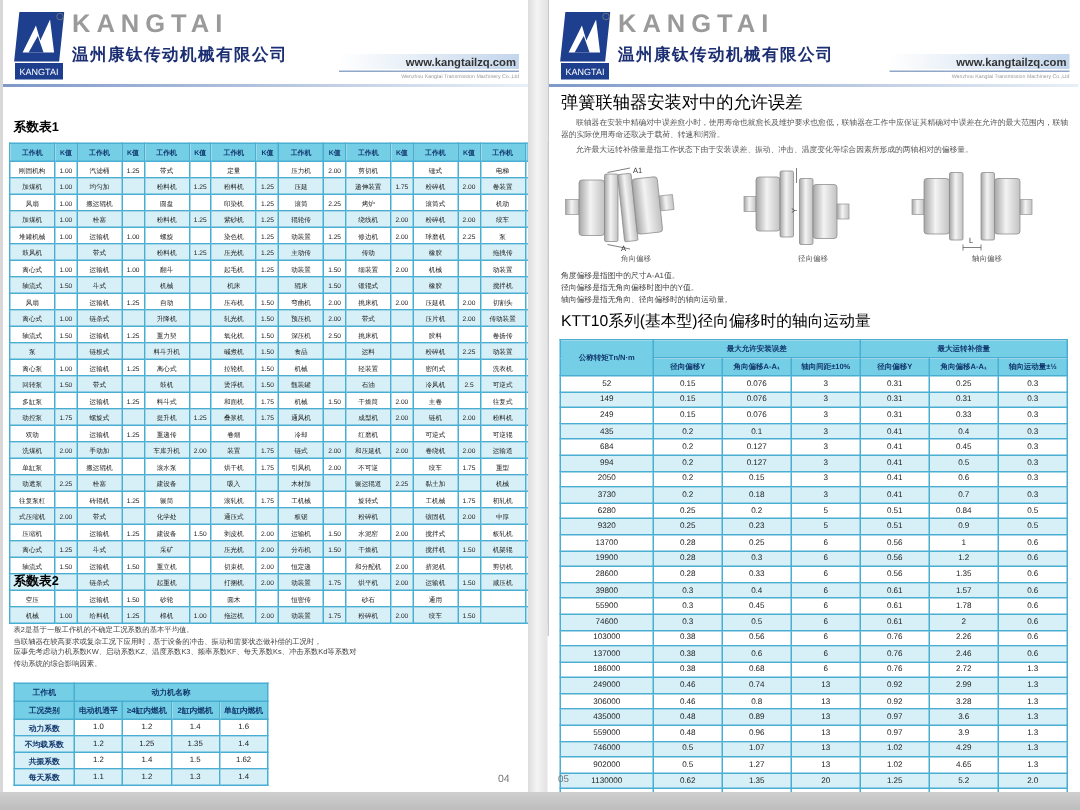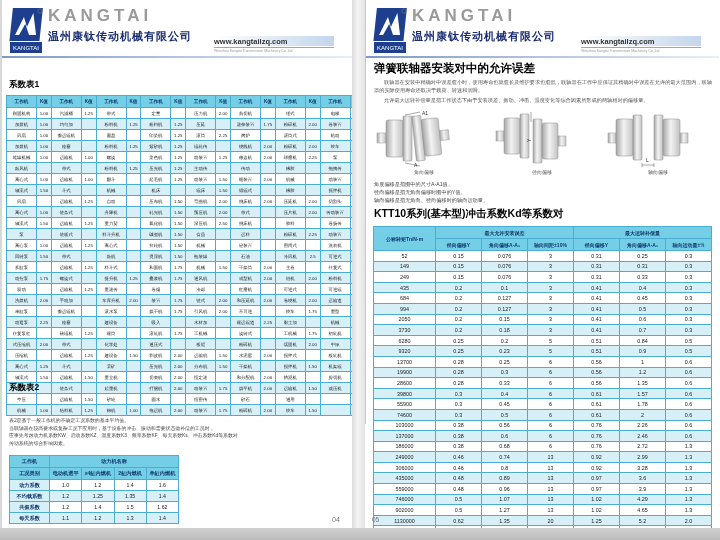--- a/index.html
+++ b/index.html
@@ -14,32 +14,32 @@
   .bottom-strip{position:absolute;left:0;top:528px;width:720px;height:12px;
           background:linear-gradient(to bottom,#cfcfcf,#bdbdbd);}
 
   
   .hdr{position:absolute;left:0;top:0;width:100%;height:60px;}
   .hdr .logo{position:absolute;left:7px;top:7px;}
   .hdr .brand{position:absolute;left:46px;top:6px;font-size:17px;font-weight:bold;
               letter-spacing:4px;color:#9a9a9a;}
   .hdr .company{position:absolute;left:46px;top:29px;font-size:11px;font-weight:bold;
               color:#1c2f73;letter-spacing:1px;white-space:nowrap;}
-  .hdr .site{position:absolute;right:18px;top:36px;width:120px;text-align:left;}
+  .hdr .site{position:absolute;right:6px;top:36px;width:120px;text-align:right;}
   .hdr .site .url{display:block;font-size:7.5px;font-weight:bold;color:#333;
               background:linear-gradient(to left,#c3d6ec,rgba(255,255,255,0));
               padding:1px 2px 0 0;}
   .hdr .site .rule{display:block;height:1px;background:#8fa7c9;margin-top:1px;}
   .hdr .site .cap{display:block;font-size:3.5px;color:#9a9a9a;margin-top:1px;}
   .hdr .hrule{position:absolute;left:0;right:0;top:56px;height:2px;
               background:linear-gradient(to right,#7e99c8,#e9eff7);}
 
   
   .sec-title{position:absolute;font-size:8.5px;font-weight:bold;color:#000;}
-  .big-title{position:absolute;font-size:11.5px;font-weight:bold;color:#000;white-space:nowrap;}
+  .big-title{position:absolute;font-size:11.5px;font-weight:normal;color:#000;white-space:nowrap;}
 
   
   .t1{position:absolute;left:4px;top:95px;width:343px;border-collapse:collapse;table-layout:fixed;}
   .t1 th{background:#74cee6;color:#12386d;font-size:4.6px;font-weight:bold;height:11px;
          border:0.5px solid #49aed2;padding:0;overflow:hidden;white-space:nowrap;}
   .t1 td{font-size:4.4px;color:#222;text-align:center;height:10px;
          border:0.5px solid #49aed2;padding:0;overflow:hidden;white-space:nowrap;}
   .t1 th:nth-child(odd){width:29px;} .t1 th:nth-child(even){width:13.8px;}
   .t1 tr.alt td{background:#d7f0f8;}
 
@@ -793,21 +793,21 @@
     <div class="fig-label" style="left:18px;top:169px;">角向偏移</div>
     <div class="fig-label" style="left:136px;top:169px;">径向偏移</div>
     <div class="fig-label" style="left:252px;top:169px;">轴向偏移</div>
 
     <div class="notes" style="left:8px;top:180px;font-size:5.2px;" id="fig-notes">
         <div>角度偏移是指图中的尺寸A-A1值。</div>
         <div>径向偏移是指无角向偏移时图中的Y值。</div>
         <div>轴向偏移是指无角向、径向偏移时的轴向运动量。</div>
       </div>
 
-    <div class="big-title" style="left:8px;top:207px;font-size:10.5px;">KTT10系列(基本型)冲击系数Kd等系数对</div>
+    <div class="big-title" style="left:8px;top:207px;font-size:10.5px;">KTT10系列(基本型)径向偏移时的轴向运动量</div>
 
     <table class="kt">
       <colgroup>
           <col class="c0">
           <col>
           <col>
           <col>
           <col>
           <col>
           <col>

